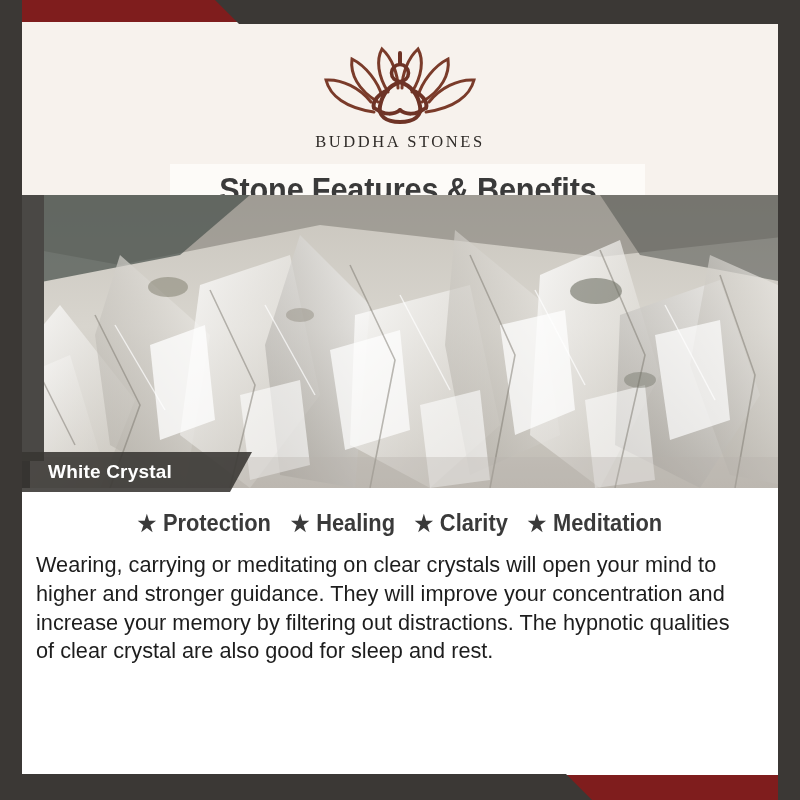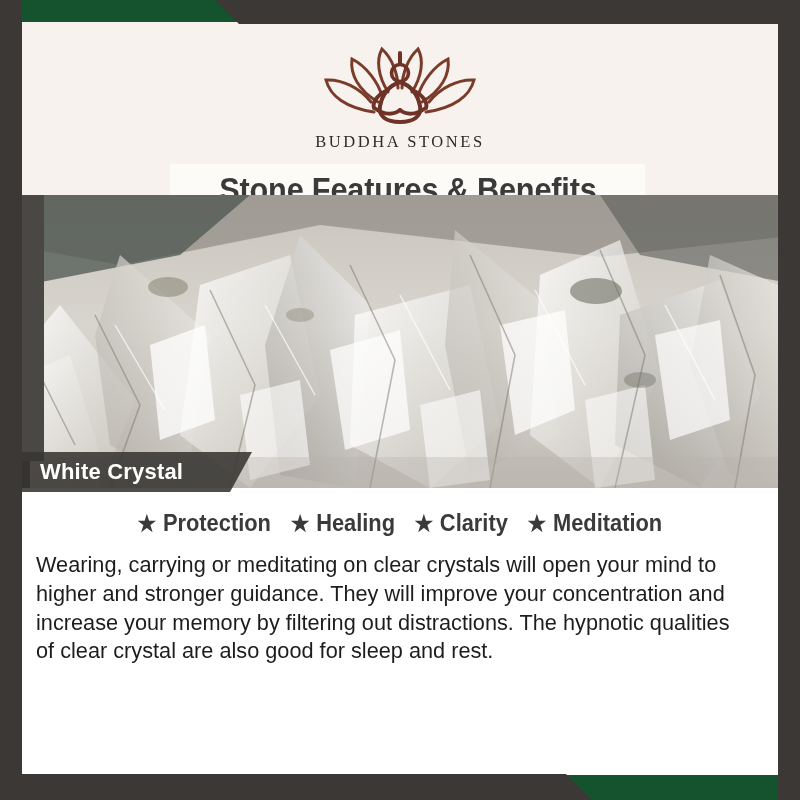--- a/index.html
+++ b/index.html
@@ -2,21 +2,21 @@
 <html><head>
 <meta charset="utf-8">
 <style>
   html,body{margin:0;padding:0;}
   body{
     width:800px;height:800px;overflow:hidden;
     background:#3b3835;
     font-family:"Liberation Sans", sans-serif;
     -webkit-font-smoothing:antialiased;
   }
-  #canvas{position:relative;width:800px;height:800px;overflow:hidden;background:#14532d;}
+  #canvas{position:relative;width:800px;height:800px;overflow:hidden;background:#7f1d1d;}
 
   
   .header-block{
     position:absolute;left:0;top:22px;width:800px;height:173px;
     background:#f7f2ed;
     overflow:hidden;
   }
   
   .wedge-top{
     position:absolute;left:0;top:0;width:800px;height:24px;
@@ -83,22 +83,22 @@
 
   
   .stone-banner{
     position:absolute;left:22px;top:452px;width:230px;height:40px;
     background:rgba(56,53,50,0.88);
     clip-path:polygon(0 0, 230px 0, 208px 40px, 0 40px);
     z-index:4;
     display:flex;align-items:center;
   }
   .stone-banner-text{
-    color:#ffffff;font-size:22px;font-weight:bold;
-    margin-left:18px;white-space:nowrap;letter-spacing:0.2px;
+    color:#ffffff;font-size:19px;font-weight:bold;
+    margin-left:26px;white-space:nowrap;letter-spacing:0.2px;
   }
 
   
   .content{
     position:absolute;left:22px;top:488px;width:756px;height:287px;
     background:#ffffff;z-index:3;
   }
   .benefits{
     display:flex;align-items:center;justify-content:center;
     gap:0;margin-top:22px;

